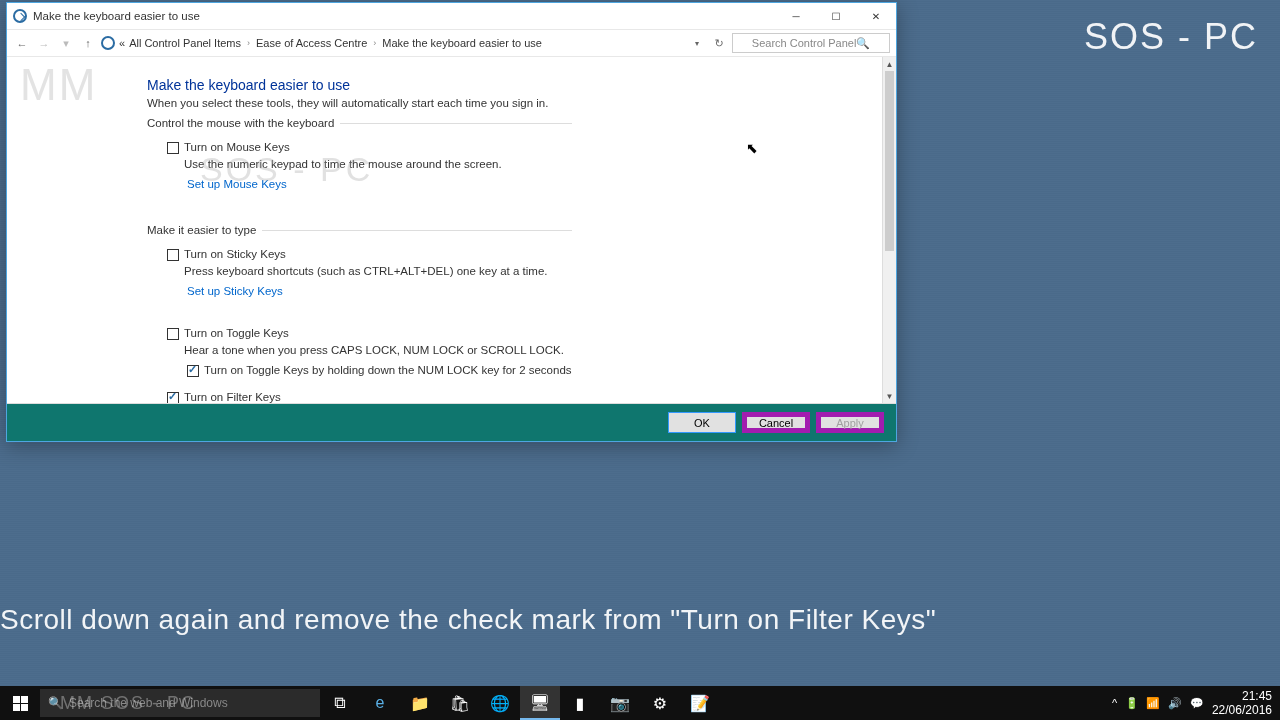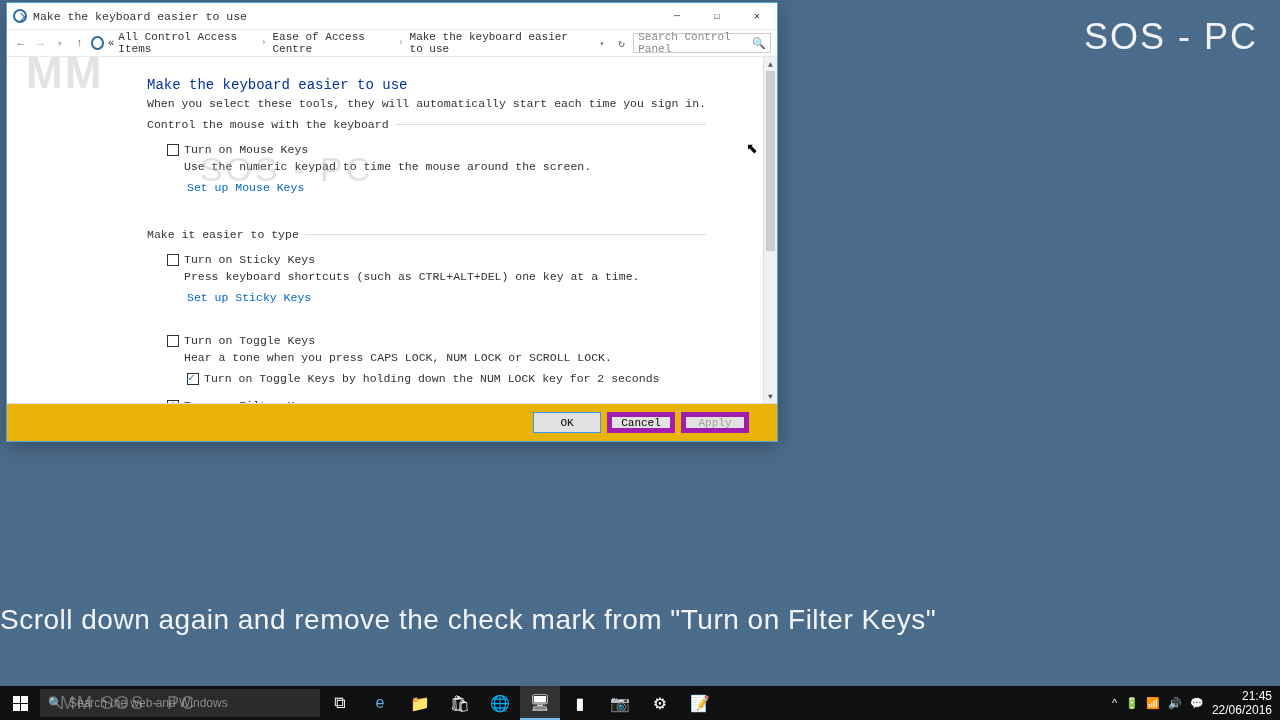--- a/index.html
+++ b/index.html
@@ -1,59 +1,59 @@
 <!DOCTYPE html>
 <html><head>
 <meta charset="utf-8">
 <style>
 * { box-sizing: border-box; margin: 0; padding: 0; }
 body { width: 1280px; height: 720px; overflow: hidden; font-family: "Segoe UI", Tahoma, sans-serif; background: #4a6a8a linear-gradient(135deg, #5b7a9a 0%, #4a6383 100%); position: relative; }
 .desktop-bg { position: absolute; width: 100%; height: 100%; background: repeating-linear-gradient(0deg, #4a6a8a 0, #4a6a8a 1px, #4d6d8d 1px, #4d6d8d 2px), linear-gradient(135deg, #5b7a9a 0%, #4a6383 100%); }
 
-.watermark-tl { position: absolute; top: 48px; left: 20px; font-size: 44px; color: rgba(200,200,200,0.5); font-weight: 700; letter-spacing: 2px; margin-left: 6px; }
+.watermark-tl { position: absolute; top: 60px; left: 20px; font-size: 44px; color: rgba(200,200,200,0.5); font-weight: 400; letter-spacing: 2px; }
 .watermark-tr { position: absolute; top: 16px; right: 22px; font-size: 36px; color: rgba(255,255,255,0.92); letter-spacing: 2px; }
 .watermark-center { position: absolute; top: 150px; left: 200px; font-size: 34px; color: rgba(170,170,170,0.35); letter-spacing: 3px; z-index: 50; pointer-events: none; }
 .caption { position: absolute; bottom: 84px; width: 100%; text-align: left; font-size: 28px; color: rgba(255,255,255,0.93); letter-spacing: 0.5px; }
 
-.window { position: absolute; top: 2px; left: 6px; width: 772px; height: 440px; background: #fff; border: 1px solid #4ea6e0; box-shadow: 0 4px 20px rgba(0,0,0,0.3); display: flex; flex-direction: column; font-family: Liberation Mono, monospace; }
+.window { position: absolute; top: 2px; left: 6px; width: 891px; height: 440px; background: #fff; border: 1px solid #4ea6e0; box-shadow: 0 4px 20px rgba(0,0,0,0.3); display: flex; flex-direction: column; }
 .titlebar { height: 26px; display: flex; align-items: center; padding: 0 0 0 6px; font-size: 11.5px; color: #333; }
 .titlebar .icon { width: 14px; height: 14px; border-radius: 50%; border: 2px solid #2b6ca3; position: relative; margin-right: 6px; }
 .titlebar .icon::after { content: ""; position: absolute; width: 5px; height: 5px; border: 1.5px solid #2b6ca3; border-top: none; border-left: none; transform: rotate(-45deg); top: 3px; left: 3px; }
 .winbtns { margin-left: auto; display: flex; }
 .winbtn { width: 40px; height: 26px; display: flex; align-items: center; justify-content: center; font-size: 10px; color: #333; cursor: pointer; }
 
 .addrbar { height: 28px; border-top: 1px solid #e8e8e8; border-bottom: 1px solid #e8e8e8; display: flex; align-items: center; padding: 0 6px; gap: 4px; font-size: 11px; color: #333; }
 .navarrow { width: 18px; height: 18px; display: flex; align-items: center; justify-content: center; color: #666; cursor: pointer; }
 .navarrow.disabled { color: #bbb; }
 .addricon { width: 14px; height: 14px; border-radius: 50%; border: 2px solid #2b6ca3; }
 .crumb { color: #333; cursor: pointer; }
 .chev { color: #888; margin: 0 2px; font-size: 9px; }
 .addrbar .spacer { flex: 1; }
-.searchbox { width: 158px; height: 20px; border: 1px solid #ccc; padding: 0 4px; font-size: 11px; color: #888; display: flex; align-items: center; justify-content: flex-start; }
+.searchbox { width: 158px; height: 20px; border: 1px solid #ccc; padding: 0 4px; font-size: 11px; color: #888; display: flex; align-items: center; justify-content: center; }
 .searchbox .mag { font-size: 11px; color: #666; }
 
 .content-area { flex: 1; display: flex; position: relative; overflow: hidden; }
 .scroll { position: absolute; right: 0; top: 0; bottom: 0; width: 14px; background: #f0f0f0; border-left: 1px solid #ddd; }
 .scroll .up, .scroll .down { height: 14px; display: flex; align-items: center; justify-content: center; font-size: 8px; color: #555; cursor: pointer; }
 .scroll .down { position: absolute; bottom: 0; left: 0; right: 0; }
 .scroll .thumb { position: absolute; top: 14px; left: 2px; right: 2px; height: 180px; background: #cdcdcd; }
 
 .content { padding: 20px 60px 10px 140px; font-size: 11.5px; color: #333; }
 .content h2 { color: #003399; font-size: 14px; font-weight: 400; margin-bottom: 4px; }
 .content .intro { margin-bottom: 8px; color: #333; }
 .grouphdr { display: flex; align-items: center; margin-bottom: 12px; }
 .grouphdr .line { flex: 1; height: 1px; background: #ddd; margin-left: 6px; }
 .chkrow { display: flex; align-items: flex-start; margin-left: 20px; margin-bottom: 4px; }
 .chkrow.sub { margin-left: 40px; }
 .chk { width: 12px; height: 12px; border: 1px solid #333; margin-right: 5px; margin-top: 1px; cursor: pointer; position: relative; flex-shrink: 0; }
 .chk.checked::after { content: "✓"; position: absolute; top: -3px; left: 0px; font-size: 11px; color: #2b6ca3; font-weight: bold; }
 .desc { margin-left: 37px; margin-bottom: 8px; color: #333; }
 .link { color: #0066cc; cursor: pointer; margin-left: 40px; margin-bottom: 20px; display: inline-block; }
 
-.btnbar { height: 38px; border-top: 1px solid #ddd; display: flex; align-items: center; justify-content: flex-end; padding: 0 28px; gap: 6px; background: #eab308; }
+.btnbar { height: 38px; border-top: 1px solid #ddd; display: flex; align-items: center; justify-content: flex-end; padding: 0 12px; gap: 6px; background: #0f766e; }
 .btn { min-width: 68px; height: 21px; border: 5px solid #a21caf; background: #e1e1e1; font-size: 11px; display: flex; align-items: center; justify-content: center; cursor: pointer; }
 .btn.default { border: 1px solid #3399ff; }
 .btn.disabled { color: #a0a0a0; cursor: default; }
 
 .cursor-ptr { position: absolute; top: 140px; left: 746px; font-size: 14px; z-index: 100; }
 
 .taskbar { position: absolute; bottom: 0; left: 0; width: 100%; height: 34px; background: #101010; display: flex; align-items: center; color: #fff; }
 .startbtn { width: 40px; height: 34px; display: flex; align-items: center; justify-content: center; cursor: pointer; }
 .wingrid { display: grid; grid-template-columns: 7px 7px; grid-template-rows: 7px 7px; gap: 1px; }
 .wingrid div { background: #fff; }
@@ -84,21 +84,21 @@
     </div>
   </div>
 
   <div class="addrbar">
     <span class="navarrow">←</span>
     <span class="navarrow disabled">→</span>
     <span class="navarrow disabled">▾</span>
     <span class="navarrow">↑</span>
     <span class="addricon"></span>
     <span>«</span>
-    <span class="crumb">All Control Access Items</span>
+    <span class="crumb">All Control Panel Items</span>
     <span class="chev">›</span>
     <span class="crumb">Ease of Access Centre</span>
     <span class="chev">›</span>
     <span class="crumb">Make the keyboard easier to use</span>
     <div class="spacer"></div>
     <span class="navarrow" style="font-size:8px">▾</span>
     <span class="navarrow">↻</span>
     <div class="searchbox">
       <span>Search Control Panel</span>
       <span class="mag">🔍</span>

